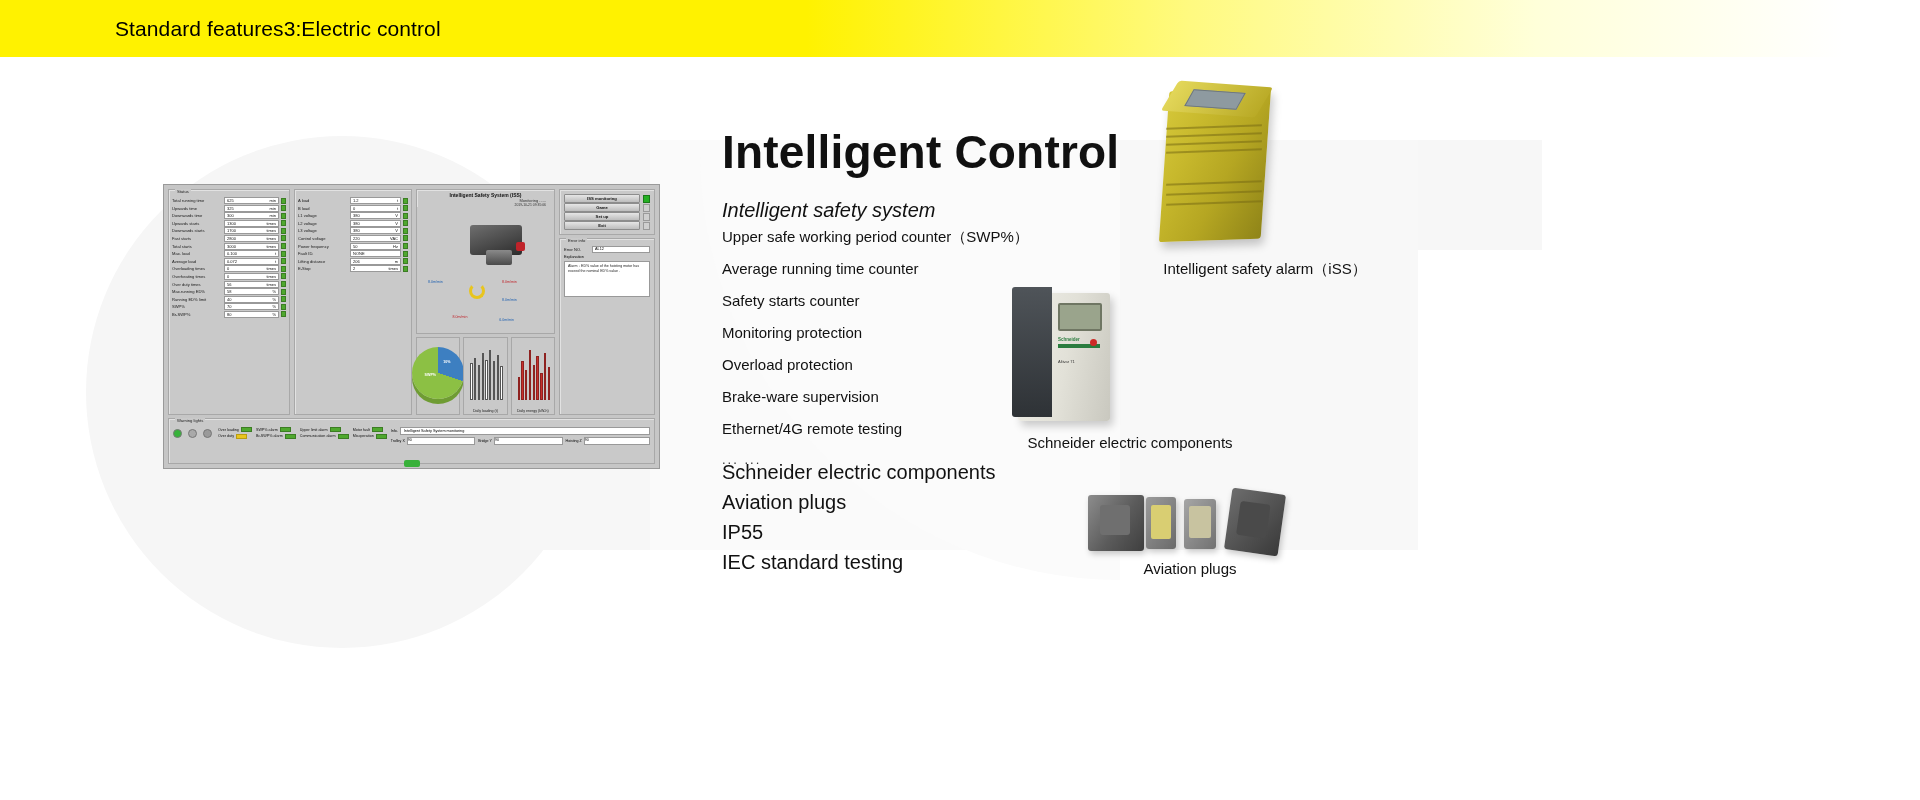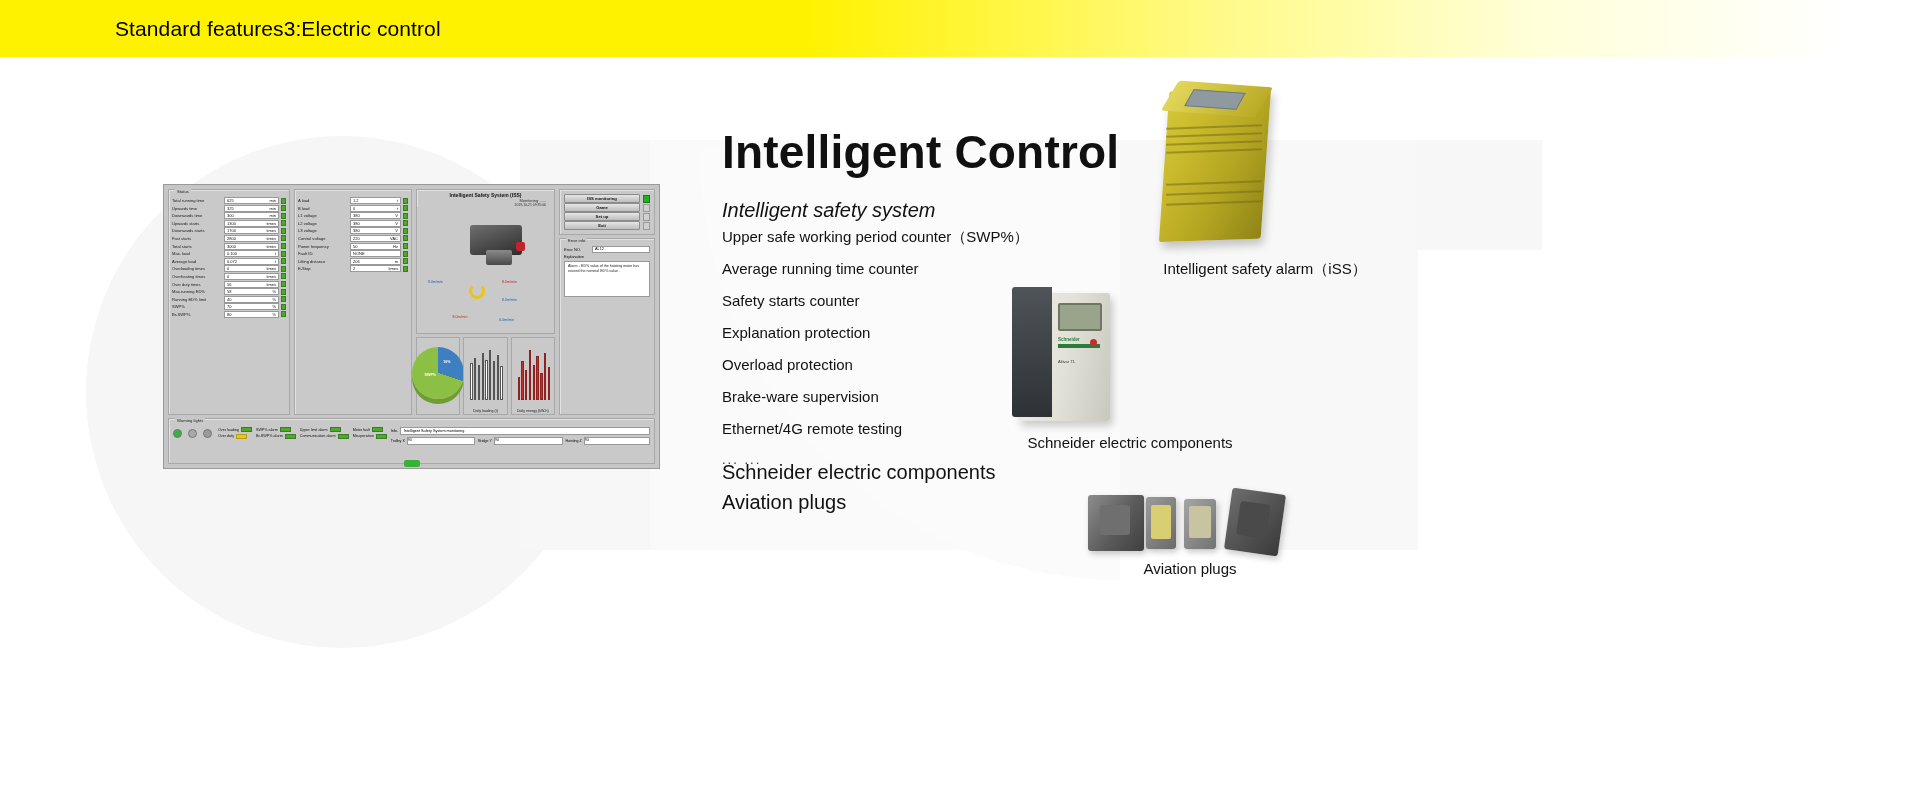--- a/index.html
+++ b/index.html
@@ -647,32 +647,34 @@
 </div>
 
 <h1 class="main-heading">Intelligent Control</h1>
 <div class="subhead">Intelligent safety system</div>
 
 <div class="feature-list">
   <div id="feature-host">
       <div class="feature-item">Upper safe working period counter（SWP%）</div>
       <div class="feature-item">Average running time counter</div>
       <div class="feature-item">Safety starts counter</div>
-      <div class="feature-item">Explanation protection</div>
+      <div class="feature-item">Monitoring protection</div>
       <div class="feature-item">Overload protection</div>
       <div class="feature-item">Brake-ware supervision</div>
       <div class="feature-item">Ethernet/4G remote testing</div>
     </div>
   <div class="feature-item ellipsis-item">... ...</div>
 </div>
 
 <div class="bottom-list">
   <div id="bottom-host">
       <div class="bottom-item">Schneider electric components</div>
       <div class="bottom-item">Aviation plugs</div>
+      <div class="bottom-item">IP55</div>
+      <div class="bottom-item">IEC standard testing</div>
     </div>
 </div>
 
 <div class="iss-photo">
   <div class="iss-module"></div>
   <div class="iss-top-face"></div>
   <div class="iss-display"></div>
   <div class="iss-vent" style="top:44px;"></div>
   <div class="iss-vent" style="top:52px;"></div>
   <div class="iss-vent" style="top:60px;"></div>

